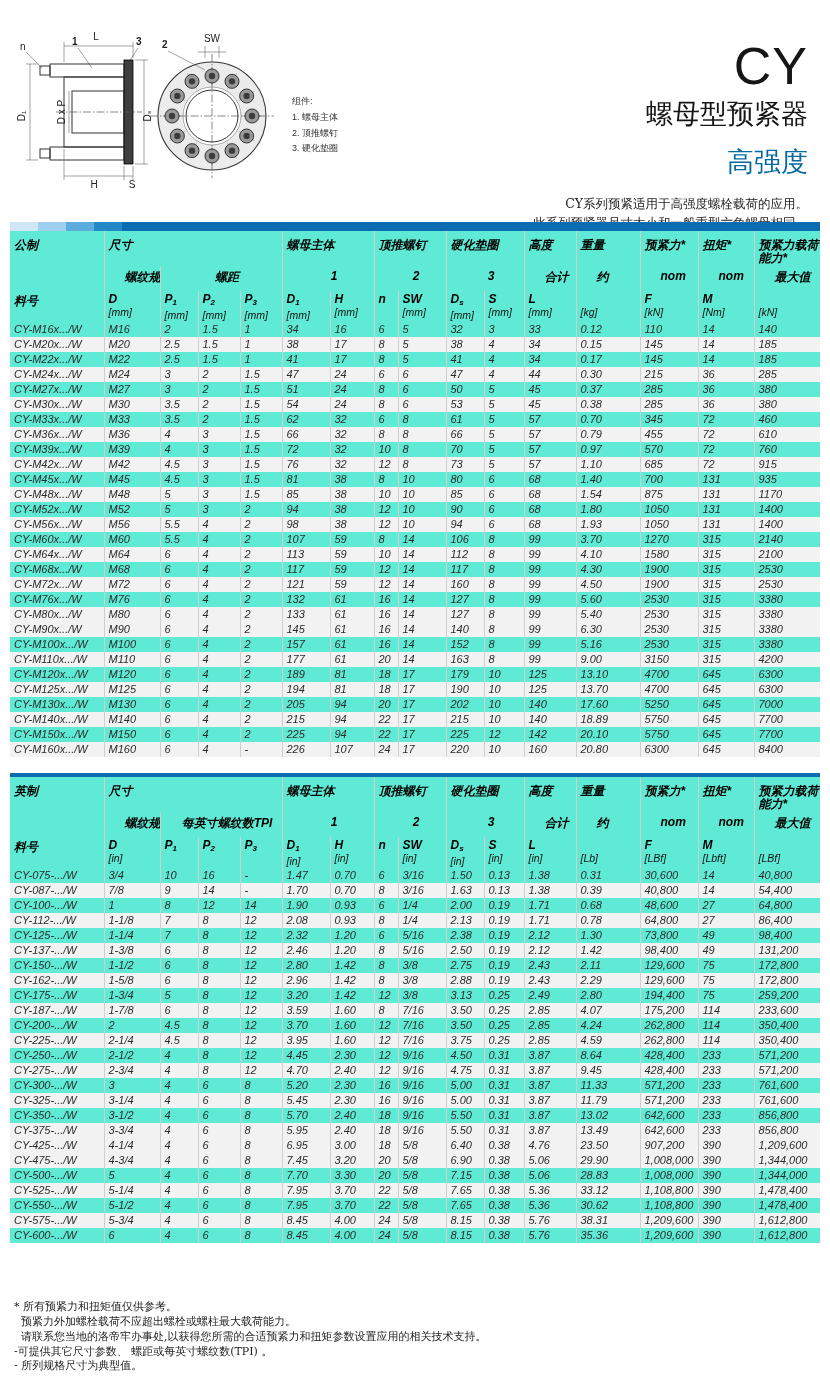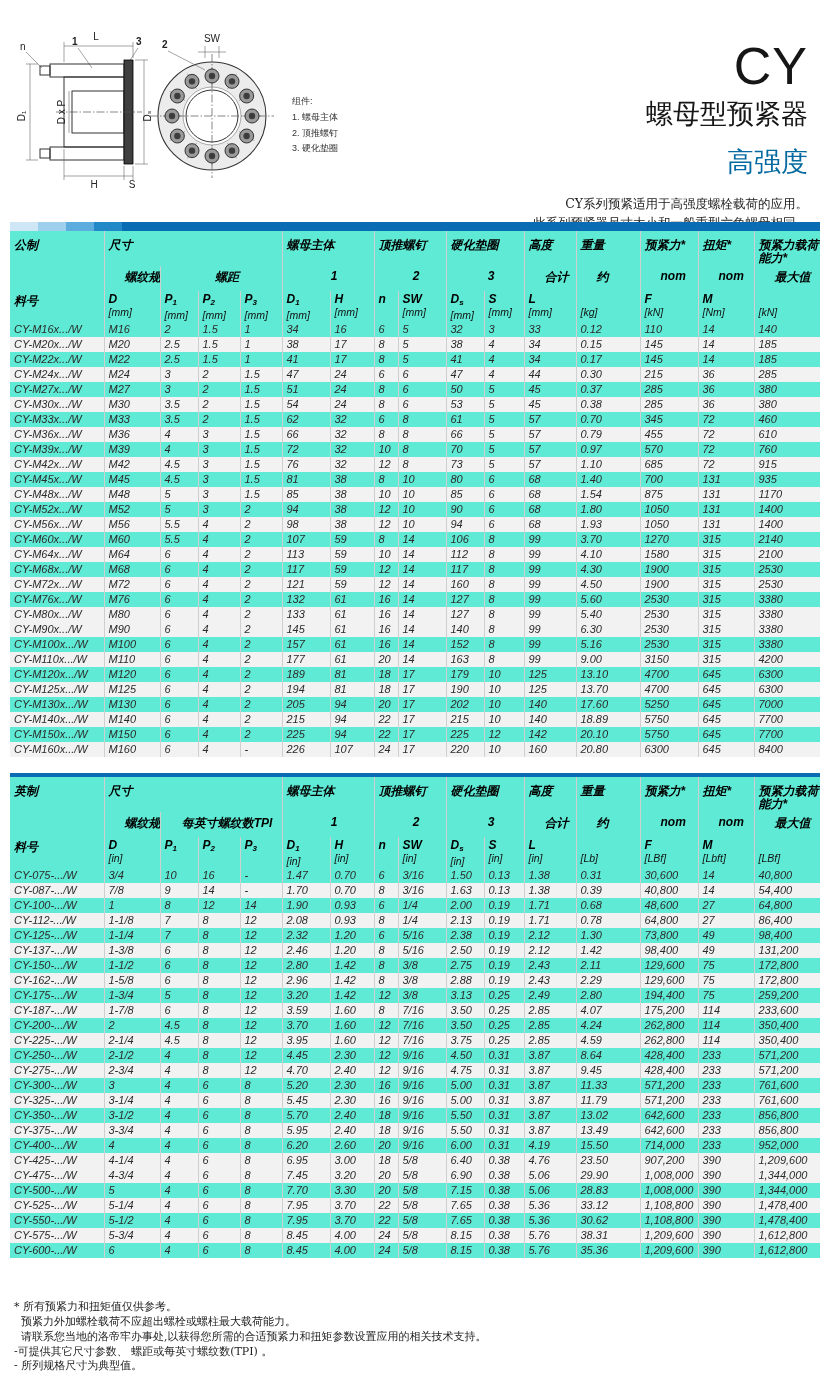--- a/index.html
+++ b/index.html
@@ -1261,38 +1261,20 @@
             <td>18</td>
             <td>9/16</td>
             <td>5.50</td>
             <td>0.31</td>
             <td>3.87</td>
             <td>13.49</td>
             <td>642,600</td>
             <td>233</td>
             <td>856,800</td>
           </tr>
-          <tr>
-            <td>CY-400-.../W</td>
-            <td>4</td>
-            <td>4</td>
-            <td>6</td>
-            <td>8</td>
-            <td>6.20</td>
-            <td>2.60</td>
-            <td>20</td>
-            <td>9/16</td>
-            <td>6.00</td>
-            <td>0.31</td>
-            <td>4.19</td>
-            <td>15.50</td>
-            <td>714,000</td>
-            <td>233</td>
-            <td>952,000</td>
-          </tr>
           <tr class="alt">
             <td>CY-425-.../W</td>
             <td>4-1/4</td>
             <td>4</td>
             <td>6</td>
             <td>8</td>
             <td>6.95</td>
             <td>3.00</td>
             <td>18</td>
             <td>5/8</td>

